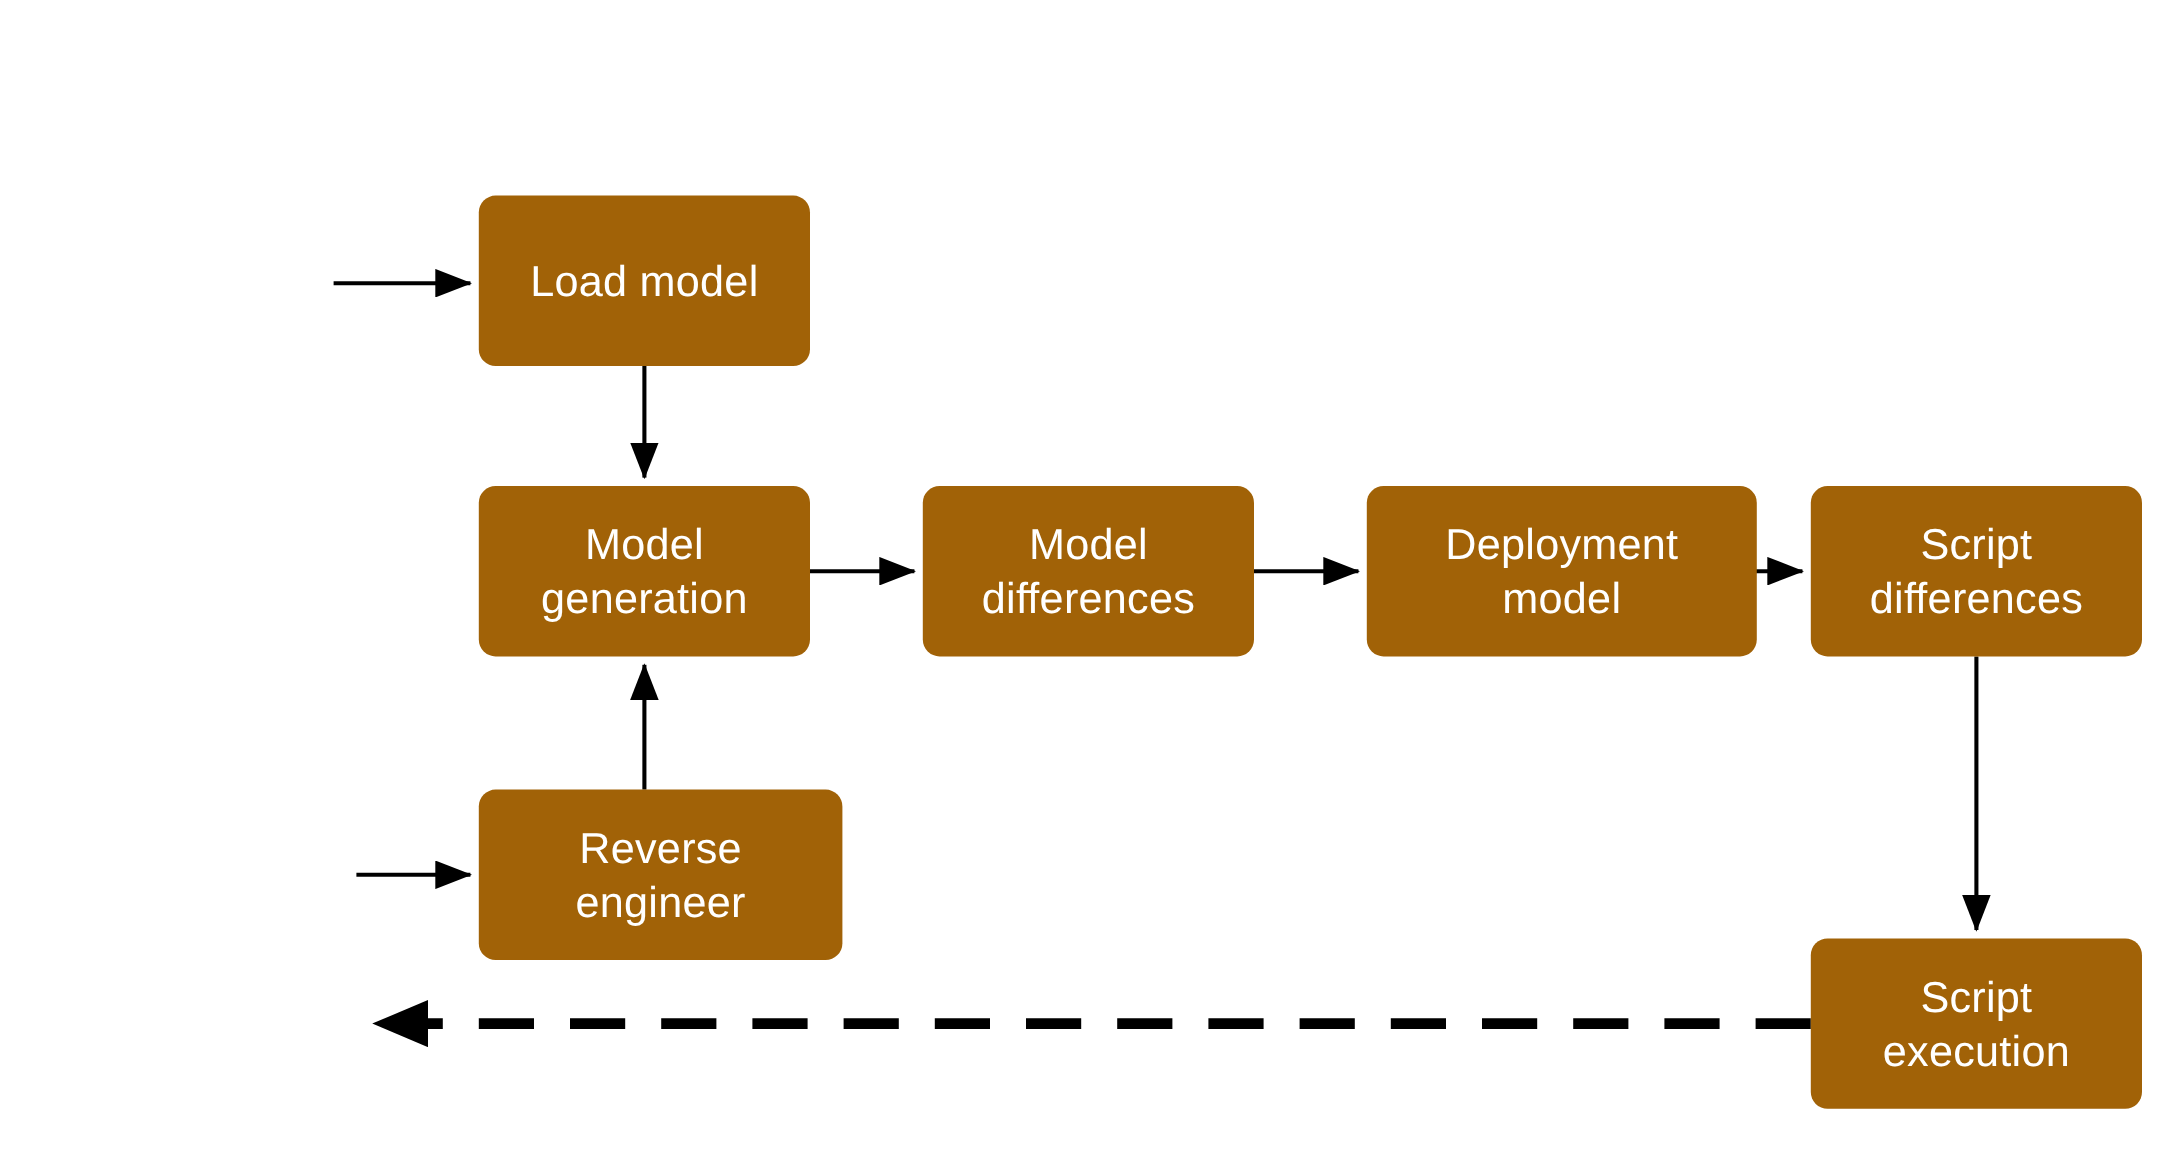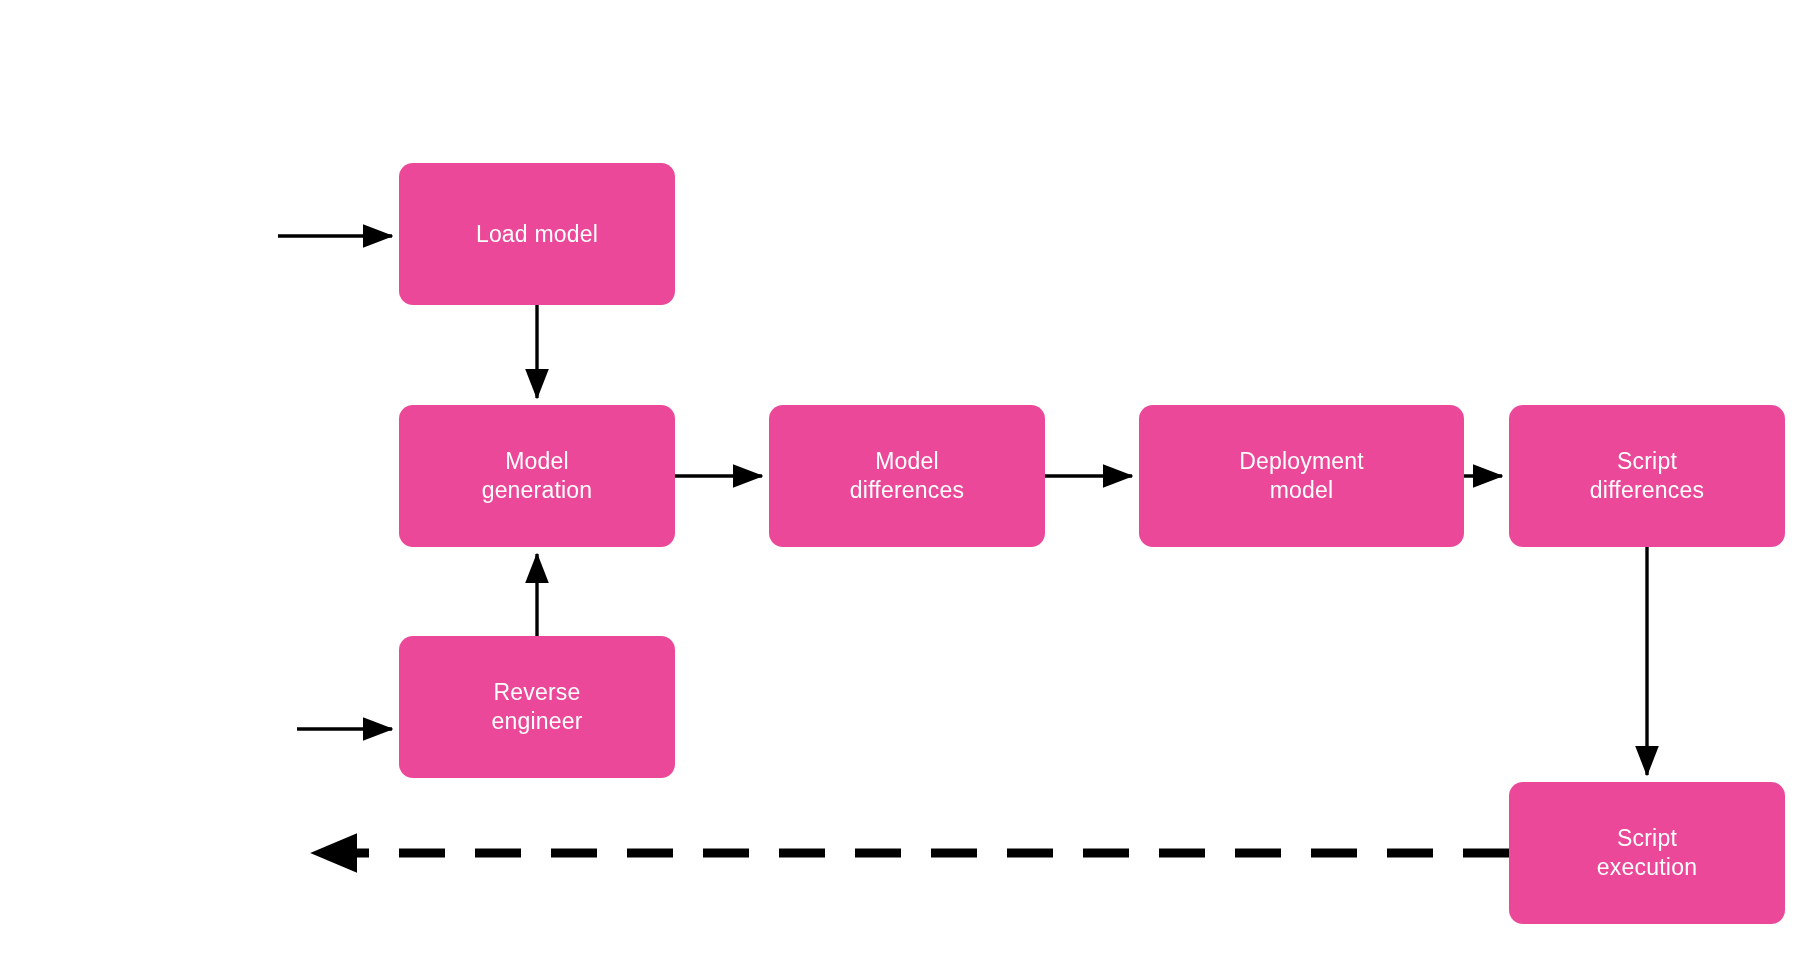--- a/index.html
+++ b/index.html
@@ -21,23 +21,23 @@
     position: absolute;
     box-sizing: border-box;
     display: flex;
     align-items: center;
     justify-content: center;
     text-align: center;
     color: #ffffff;
     line-height: 1.25;
   }
   .process {
-    background: #ec4899;
+    background: #a16207;
     border-radius: 14px;
-    font-size: 23px;
+    font-size: 36px;
     font-weight: 400;
     letter-spacing: 0.2px;
     padding: 0 10px;
   }
   .endpoint {
     background: #4a90ae;
     border: 2px solid #3b7b98;
     border-radius: 34px;
     flex-direction: column;
     justify-content: flex-start;
@@ -136,20 +136,20 @@
     </span>
   </div>
 
   <div class="node process" style="left:1509px; top:782px; width:276px; height:142px;">
     <span>
       <span class="nodelabel">Script</span>
       <span class="nodelabel">execution</span>
     </span>
   </div>
 
-  <div class="node process" style="left:399px; top:636px; width:276px; height:142px;">
+  <div class="node process" style="left:399px; top:658px; width:303px; height:142px;">
     <span>
       <span class="nodelabel">Reverse</span>
       <span class="nodelabel">engineer</span>
     </span>
   </div>
 
 </div>
 
 </body></html>

